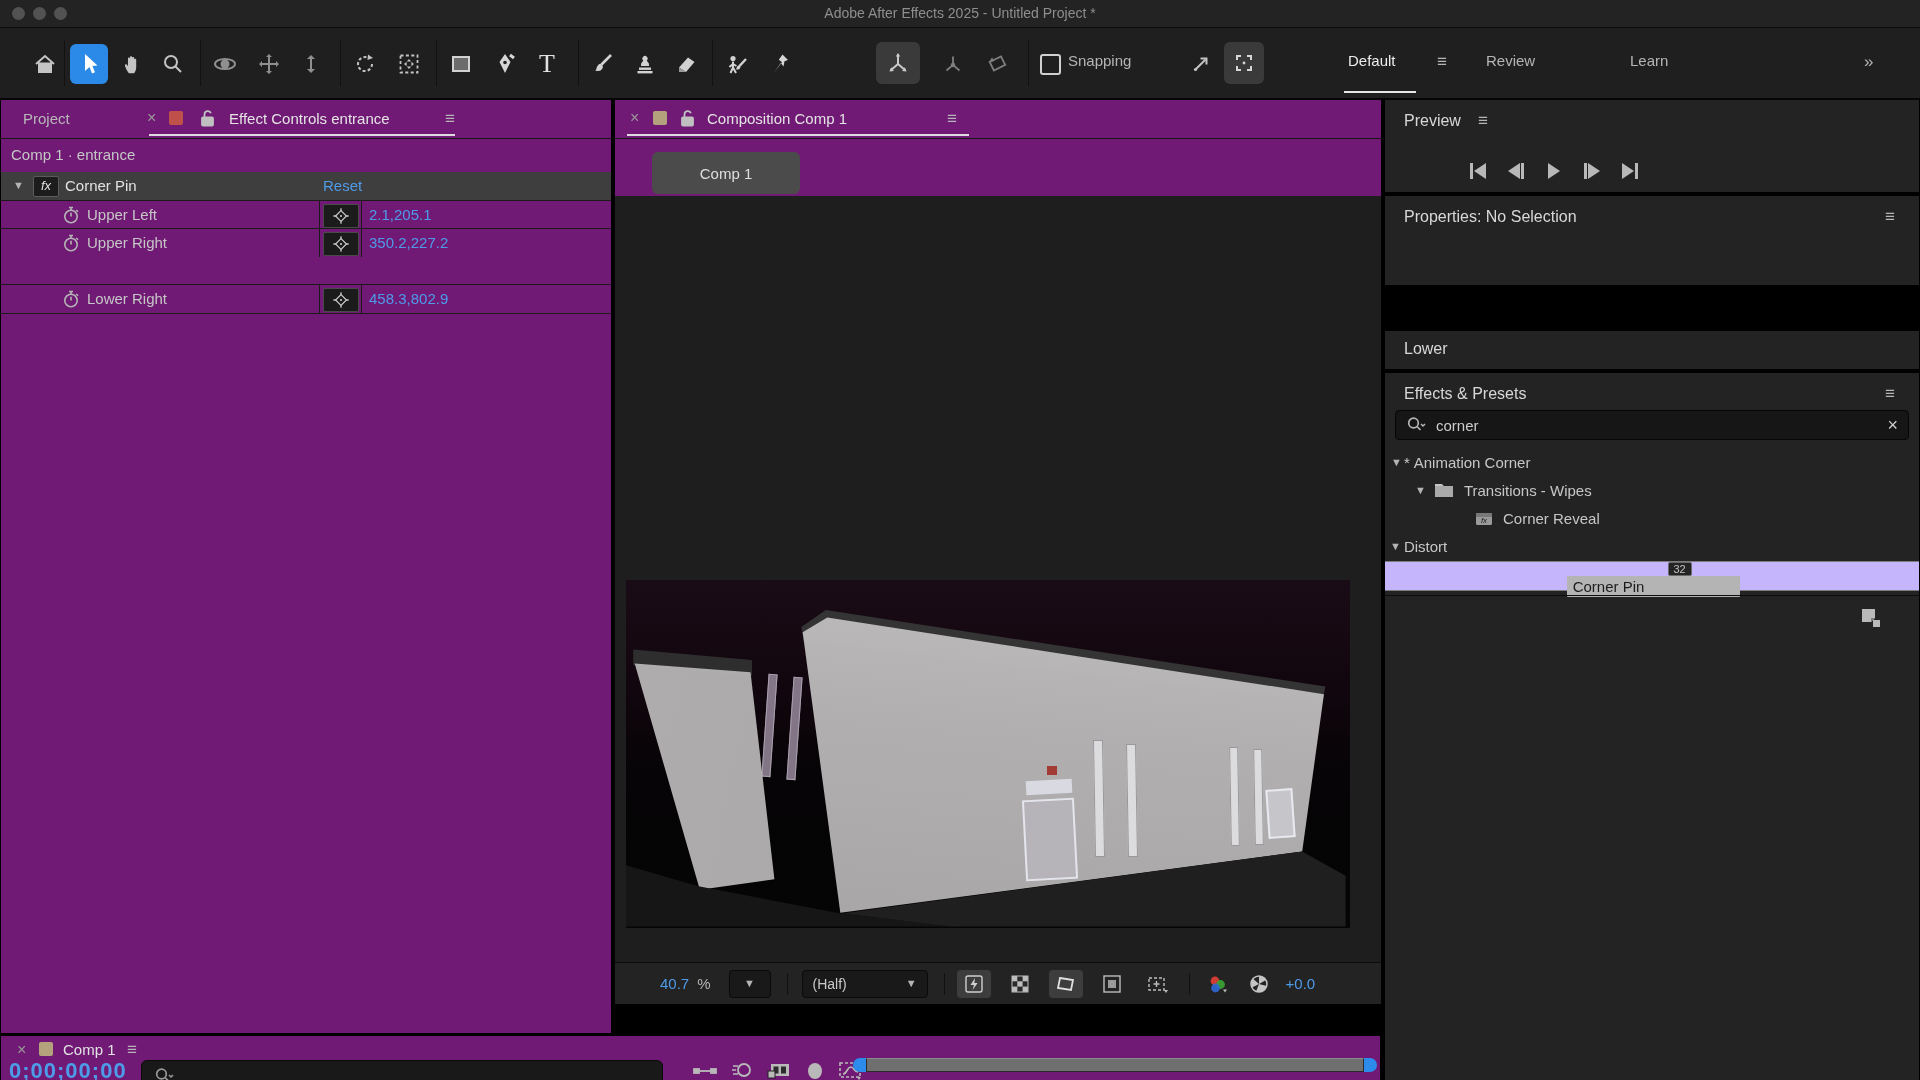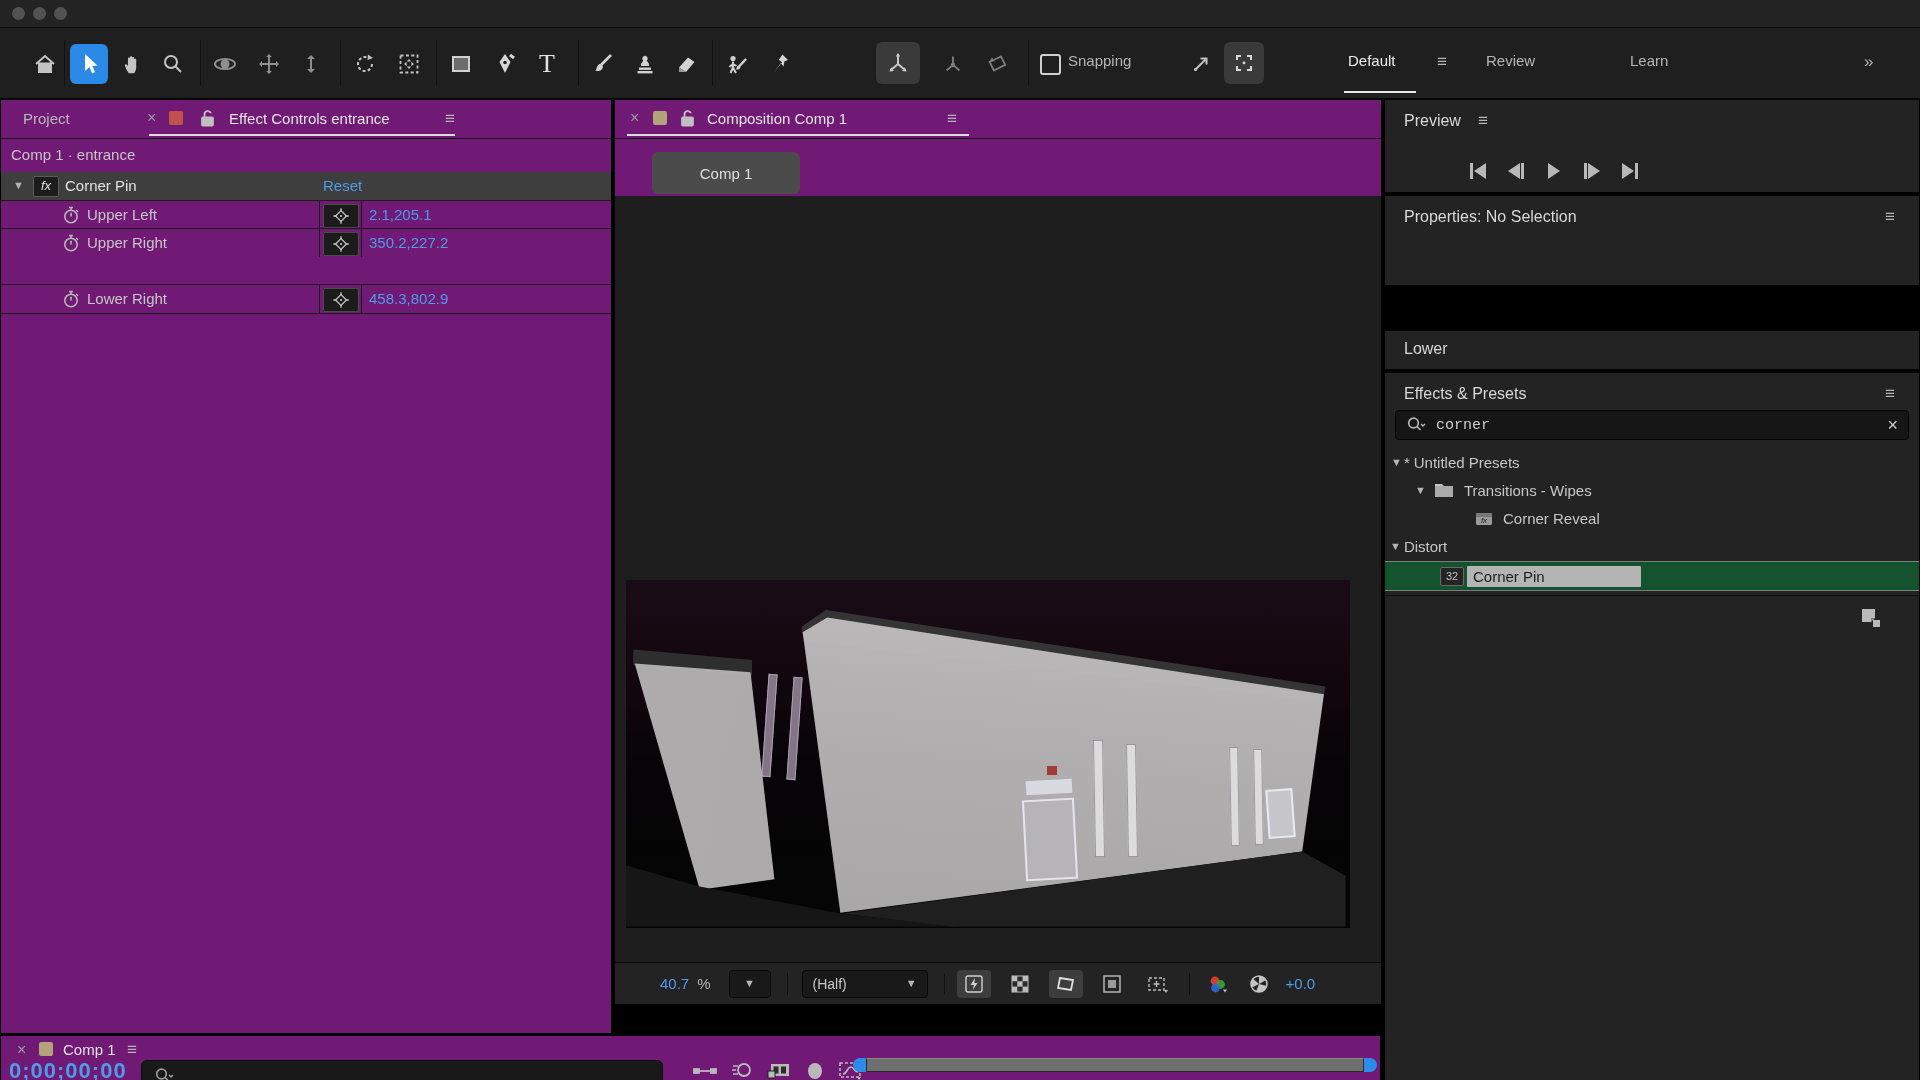--- a/index.html
+++ b/index.html
@@ -47,23 +47,23 @@
   #comp-pill{position:absolute;left:37px;top:52px;width:148px;height:42px;background:#4b4b4b;border-radius:6px;display:flex;align-items:center;justify-content:center;font-size:15px;color:#dfdfdf;}
   #vfooter{position:absolute;left:0;top:862px;width:766px;height:41px;background:#232323;border-top:1px solid #0c0c0c;display:flex;align-items:center;}
   .drop{height:26px;background:#191919;border:1px solid #090909;border-radius:4px;display:flex;align-items:center;justify-content:space-between;color:#c9c9c9;font-size:14px;}
   .fbtn{width:34px;height:28px;border-radius:4px;display:flex;align-items:center;justify-content:center;}
   .fbtn.on{background:#3d3d3d;}
   
   .rsec{position:absolute;left:1385px;width:534px;background:#232323;}
   .rtitle{position:absolute;left:19px;top:12px;font-size:16px;color:#d8d8d8;}
   .rham{position:absolute;top:12px;}
   #searchbox{position:absolute;left:10px;top:37px;width:512px;height:28px;background:#161616;border:1px solid #060606;border-radius:4px;display:flex;align-items:center;}
-  #searchinput{flex:1;background:transparent;border:none;outline:none;color:#cccccc;font-size:15px;font-family:Liberation Mono, monospace;}
+  #searchinput{flex:1;background:transparent;border:none;outline:none;color:#cccccc;font-size:15px;font-family:Liberation Sans, sans-serif;}
   .treerow{position:absolute;left:0;width:534px;height:28px;display:flex;align-items:center;font-size:15px;color:#c6c6c6;}
-  .treerow.sel{background:#14532d;border-top:1px solid #7c7c7c;border-bottom:1px solid #7c7c7c;}
+  .treerow.sel{background:#c4b5fd;border-top:1px solid #7c7c7c;border-bottom:1px solid #7c7c7c;flex-direction:column;}
   .sel-label{background:#b4b4b4;color:#1c1c1c;padding:2px 96px 2px 6px;border-radius:1px;}
   .badge32{width:22px;height:17px;background:#242424;border:1px solid #6a6a6a;border-radius:2px;color:#c0c0c0;font-size:11px;display:flex;align-items:center;justify-content:center;}
   
   .pbtn{position:absolute;top:58px;width:32px;height:26px;display:flex;align-items:center;justify-content:center;gap:1px;}
   .tri-r{width:0;height:0;border-top:8px solid transparent;border-bottom:8px solid transparent;border-left:12px solid #b8b8b8;}
   .tri-l{width:0;height:0;border-top:8px solid transparent;border-bottom:8px solid transparent;border-right:12px solid #b8b8b8;}
   .pbar{width:3px;height:16px;background:#b8b8b8;}
   
   #timeline{left:1px;top:1036px;width:1379px;height:44px;}
   #timecode{position:absolute;left:8px;top:22px;font-size:22px;font-weight:bold;letter-spacing:1px;color:#4e9be8;}
@@ -77,20 +77,21 @@
 </style>
 </head>
 <body>
 
 <div id="screen">
 
   <div id="titlebar">
     <div class="tl" style="left:12px;"></div>
     <div class="tl" style="left:33px;"></div>
     <div class="tl" style="left:54px;"></div>
+    <div id="title">Adobe After Effects 2025 - Untitled Project *</div>
   </div>
 
   <div id="toolbar">
     <div class="tool" style="left:26px;">
       <span class="icon">
           <svg width="24" height="24" viewBox="0 0 24 24" fill="none" stroke="#c4c4c4" stroke-width="2">
             <path d="M3 12 L12 4 L21 12"></path>
             <path d="M6 10.5 V20 H18 V10.5" fill="#c4c4c4"></path>
           </svg>
         </span>
@@ -530,21 +531,21 @@
             <path d="M15 8 l2 2 2-2" stroke-width="1.5"></path>
           </svg>
         </span>
       <input id="searchinput" value="corner" style="">
       <span class="closex" style="margin-right:10px;font-size:18px;color:#d0d0d0;">×</span>
     </div>
 
     <div class="treerow" style="top:75px;">
       <span class="chev" style="margin-left:6px;">▼</span>
       <span style="margin-left:2px;color:#cccccc;">*</span>
-      <span style="margin-left:4px;">Untitled Presets</span>
+      <span style="margin-left:4px;">Animation Corner</span>
     </div>
     <div class="treerow" style="top:103px;">
       <span class="chev" style="margin-left:30px;">▼</span>
       <span class="icon" style="margin-left:8px;">
           <svg width="20" height="16" viewBox="0 0 20 16">
             <path d="M1 2 h7 l2 2 h9 v11 h-18 z" fill="#aaaaaa"></path>
             <path d="M1 2 h7 v2 h-7 z" fill="#c4c4c4"></path>
           </svg>
         </span>
       <span style="margin-left:10px;">Transitions - Wipes</span>

